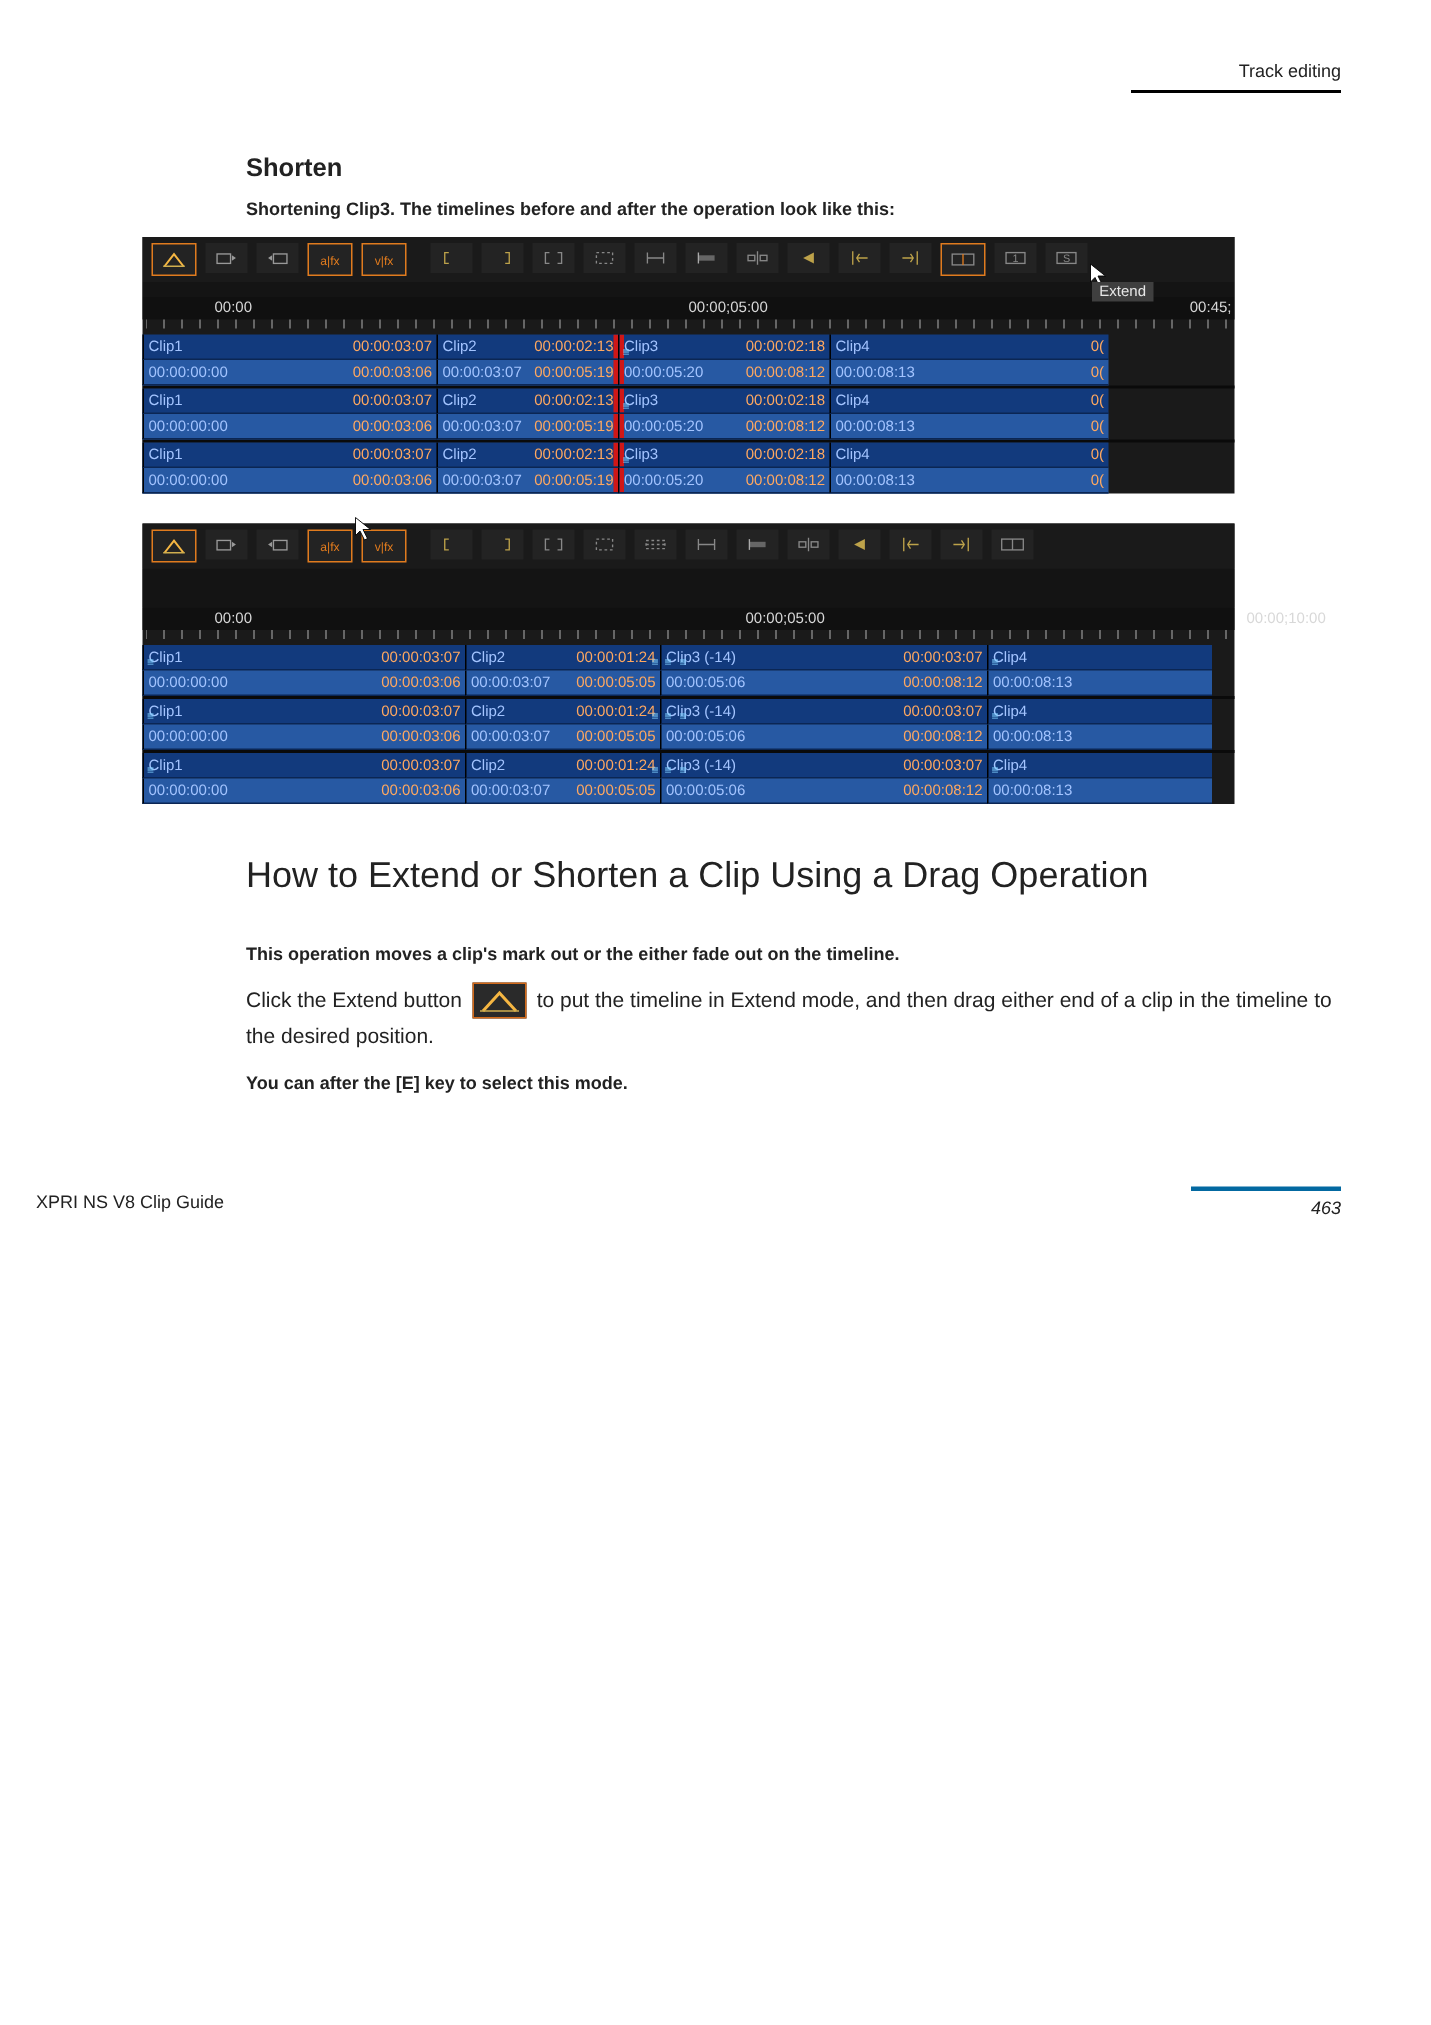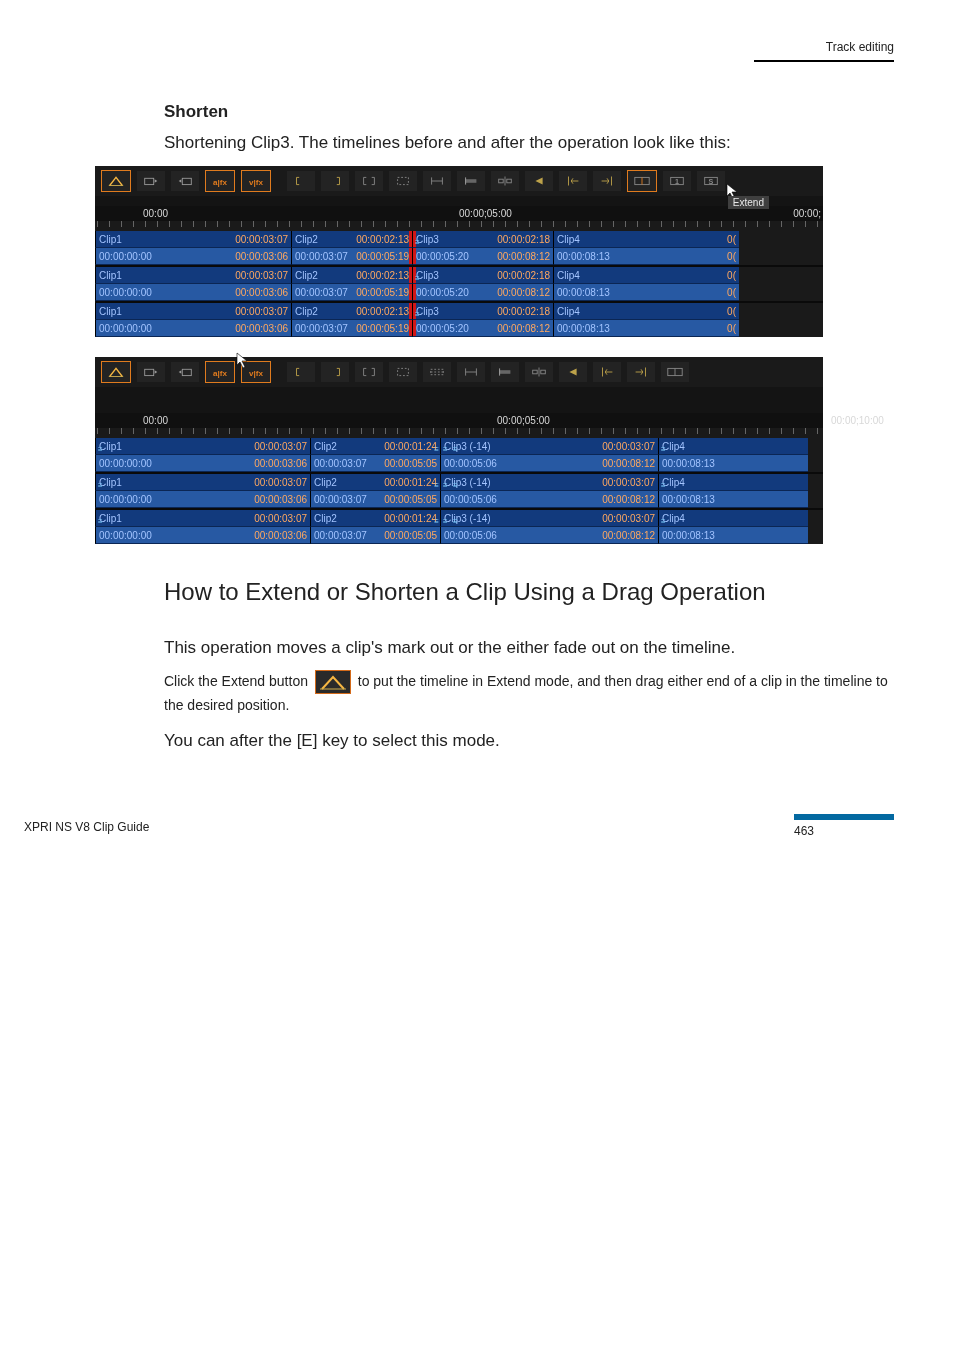--- a/index.html
+++ b/index.html
@@ -30,21 +30,22 @@
     margin-bottom: 40px;
   }
   .subhdr {
     font-weight: bold;
     font-size: 17px;
     margin: 10px 0 8px 140px;
   }
   .body-text {
     margin: 0 0 10px 140px;
     line-height: 1.5;
-    font-size: 17px;
+    font-size: 12px;
+    font-weight: bold;
   }
   .section-heading {
     font-size: 24px;
     font-weight: normal;
     margin: 30px 0 25px 140px;
     line-height: 1.5;
   }
   .note-para {
     margin: 0 0 10px 140px;
     line-height: 1.7;
@@ -55,46 +56,46 @@
     vertical-align: middle;
     width: 34px;
     height: 22px;
     background: #2a2a2a;
     border: 1px solid #d36a1a;
     position: relative;
     margin: 0 3px;
   }
   .extend-icon-inline svg { width: 100%; height: 100%; }
   .page-num {
+    text-align: right;
     font-size: 12px;
     margin-top: 60px;
-    border-top: 6px solid #0369a1;
+    border-top: 3px solid #0369a1;
     width: 100px;
     margin-left: auto;
     padding-top: 4px;
+    font-style: italic;
   }
   .footer-left {
     font-size: 12px;
     margin-top: -18px;
   }
 
   
   .timeline-wrap {
     width: 728px;
     margin: 10px auto 20px auto;
     background: #1a1a1a;
   }
   .toolbar {
     display: flex;
-    align-items: center;
     gap: 6px;
     padding: 4px 6px;
     background: #1a1a1a;
     position: relative;
-    font-weight: bold;
   }
   .tool-btn {
     width: 28px;
     height: 20px;
     background: #232323;
     display: flex;
     align-items: center;
     justify-content: center;
   }
   .tool-btn.selected { border: 1px solid #e07b1e; }
@@ -294,21 +295,21 @@
         </svg>
     </div>
     <div class="tooltip-box" style="right:54px; top:30px;">Extend</div>
 
     <div style="height:10px; background:#141414;"></div>
 
     <div class="ruler-row">
       <div class="ruler-cell" style="width:2px;"></div>
       <div class="ruler-cell" style="width:292px;">00:00</div>
       <div class="ruler-cell" style="width:290px;">00:00;05:00</div>
-      <div class="ruler-cell" style="flex:1; text-align:right;">00:00;</div>
+      <div class="ruler-cell" style="flex:1; text-align:right;">00:45;</div>
     </div>
     <div class="ruler-ticks"></div>
 
     <div id="tracks-a">
         <div class="track-lane">
           <div class="clipbox" style="width: 196px;">
             <span class="l">Clip1</span>
             <span class="r">00:00:03:07</span>
           </div>
           <div class="clipbox" style="width: 121px;">

